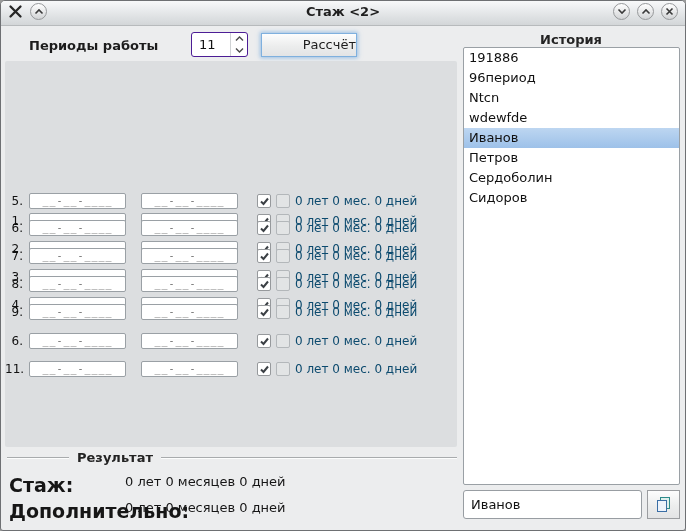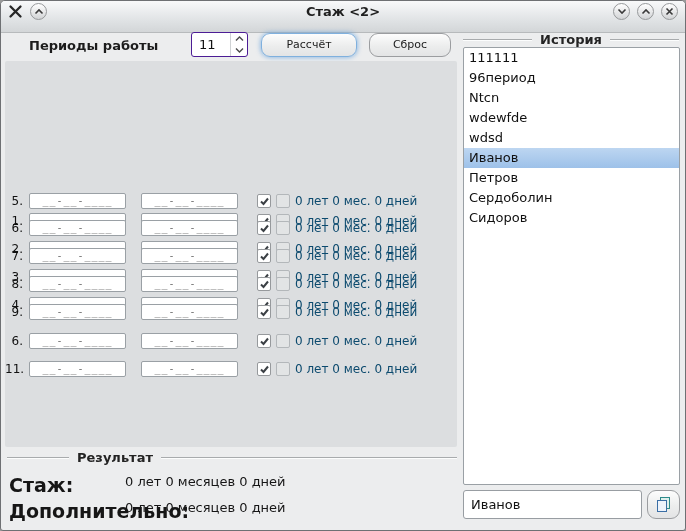--- a/index.html
+++ b/index.html
@@ -9,21 +9,21 @@
   .window {
     position:relative; width:686px; height:531px;
     background:#ecedee;
     border:1px solid #6e7073;
     border-radius:5px 5px 3px 3px;
     overflow:hidden;
   }
 
   
   .titlebar {
-    position:absolute; top:0; left:0; right:0; height:32px;
+    position:absolute; top:0; left:0; right:0; height:25px;
     background:linear-gradient(#f8f9fa,#dde0e2 70%,#d3d6d8);
     border-bottom:1px solid #b7babc;
   }
   .title {
     position:absolute; left:0; right:0; top:0; line-height:21px;
     text-align:center; font-weight:bold; font-size:13px; color:#1f1f1f;
   }
   .tb-left { position:absolute; left:6px; top:2px; display:flex; gap:7px; align-items:center; }
   .tb-right { position:absolute; right:7px; top:2px; display:flex; gap:7px; align-items:center; }
   .wbtn {
@@ -39,23 +39,23 @@
   .spinbox {
     position:absolute; left:190px; top:31px; width:57px; height:25px;
     background:#fff; border:1px solid #4c1d95; border-radius:3px;
   }
   .spin-value { position:absolute; left:7px; top:0; line-height:23px; font-size:13px; color:#111; }
   .spin-btns { position:absolute; right:0; top:0; bottom:0; width:17px; border-left:1px solid #cfd2d4; display:flex; flex-direction:column; }
   .spin-up,.spin-down { flex:1; display:flex; align-items:center; justify-content:center; }
 
   .btn {
     position:absolute; height:24px;
-    border:1px solid #9b9da0; border-radius:9px;
+    border:1px solid #9b9da0; border-radius:0;
     background:linear-gradient(#fdfdfd,#eceded 55%,#e3e4e5);
-    font-size:11px; color:#1c1c1c; text-align:center; line-height:22px;
+    font-size:13px; color:#1c1c1c; text-align:right; line-height:22px;
   }
   .btn-calc { left:260px; top:32px; width:96px; border-color:#7fb0de; box-shadow:0 0 4px 1px rgba(100,160,220,.6); }
   .btn-reset { left:368px; top:32px; width:82px; }
 
   
   .rows-area {
     position:absolute; left:4px; top:60px; width:452px; height:386px;
     background:#dcdee0; border-radius:2px;
   }
   .row { position:absolute; left:0; width:100%; height:16px; }
@@ -81,21 +81,21 @@
   .cb svg { position:absolute; left:1px; top:1px; }
   .row-result { position:absolute; left:290px; font-size:12px; line-height:16px; color:#0c4a6e; white-space:nowrap; }
 
   
   .group-header { position:absolute; display:flex; align-items:center; height:16px; }
   .gline { height:0; border-top:1px solid #a8abad; box-shadow:0 1px 0 rgba(255,255,255,.85); }
   .gtxt { padding:0 8px; font-weight:bold; font-size:13px; color:#232323; white-space:nowrap; }
   .result-header { left:6px; top:448px; width:450px; }
   .result-header .l1 { width:62px; }
   .result-header .l2 { flex:1; }
-  .hist-header { left:462px; top:30px; width:216px; }
+  .hist-header { left:462px; top:30px; width:216px;flex-direction:column; }
   .hist-header .gline { flex:1; }
 
   
   .res-label { position:absolute; left:8px; font-weight:bold; font-size:19px; color:#161616; }
   .res-value { position:absolute; left:124px; font-size:13px; color:#161616; }
   .r1 { top:473px; } .r2 { top:499px; }
 
   
   .hist-list {
     position:absolute; left:462px; top:46px; width:217px; height:438px;
@@ -160,21 +160,20 @@
           </svg>
       </span>
       <span class="spin-down">
         <svg width="9" height="6" viewBox="0 0 9 6">
             <path d="M1 1.5 L4.5 5 L8 1.5" stroke="#4a4a4a" stroke-width="1.4" fill="none"></path>
           </svg>
       </span>
     </span>
   </div>
   <div class="btn btn-calc">Рассчёт</div>
-  <div class="btn btn-reset">Сброс</div>
 
   <div class="rows-area">
 
       <div class="row" data-index="0">
         <span class="row-num">5.</span>
         <span class="date-field f1">
           <span class="mask">__-__-____</span>
         </span>
         <span class="date-field f2">
           <span class="mask">__-__-____</span>
@@ -369,31 +368,30 @@
   <div class="res-label r2">Дополнительно:</div>
   <div class="res-value r2">0 лет 0 месяцев 0 дней</div>
 
   <div class="group-header hist-header">
     <span class="gline"></span>
     <span class="gtxt">История</span>
     <span class="gline"></span>
   </div>
   <div class="hist-list">
 
-      <div class="list-item" data-index="0">111111</div>
+      <div class="list-item" data-index="0">191886</div>
 
 
       <div class="list-item" data-index="2">96период</div>
 
 
       <div class="list-item" data-index="4">Ntcn</div>
 
       <div class="list-item" data-index="5">wdewfde</div>
 
-      <div class="list-item" data-index="6">wdsd</div>
 
       <div class="list-item selected" data-index="7">Иванов</div>
 
       <div class="list-item" data-index="8">Петров</div>
 
       <div class="list-item" data-index="9">Сердоболин</div>
 
       <div class="list-item" data-index="10">Сидоров</div>
     </div>
   <input class="hist-input" value="Иванов" style="">

